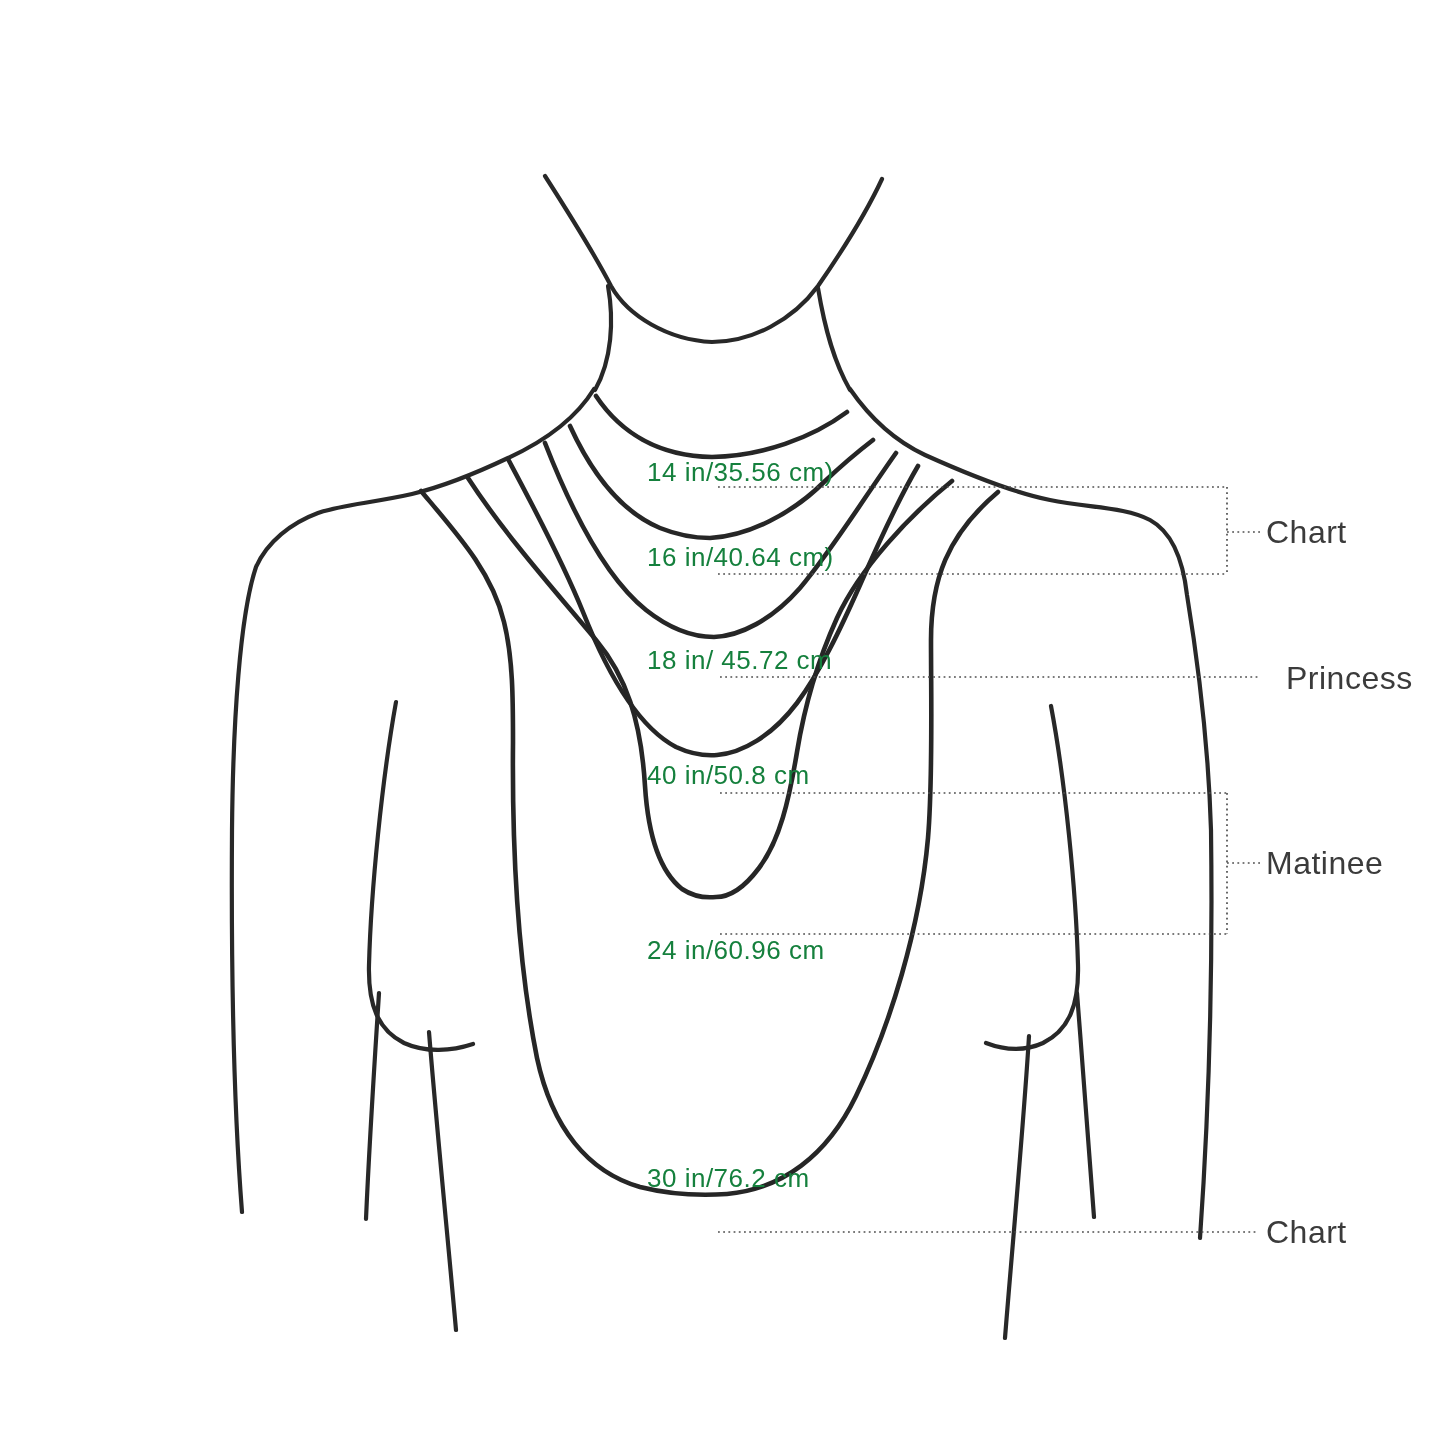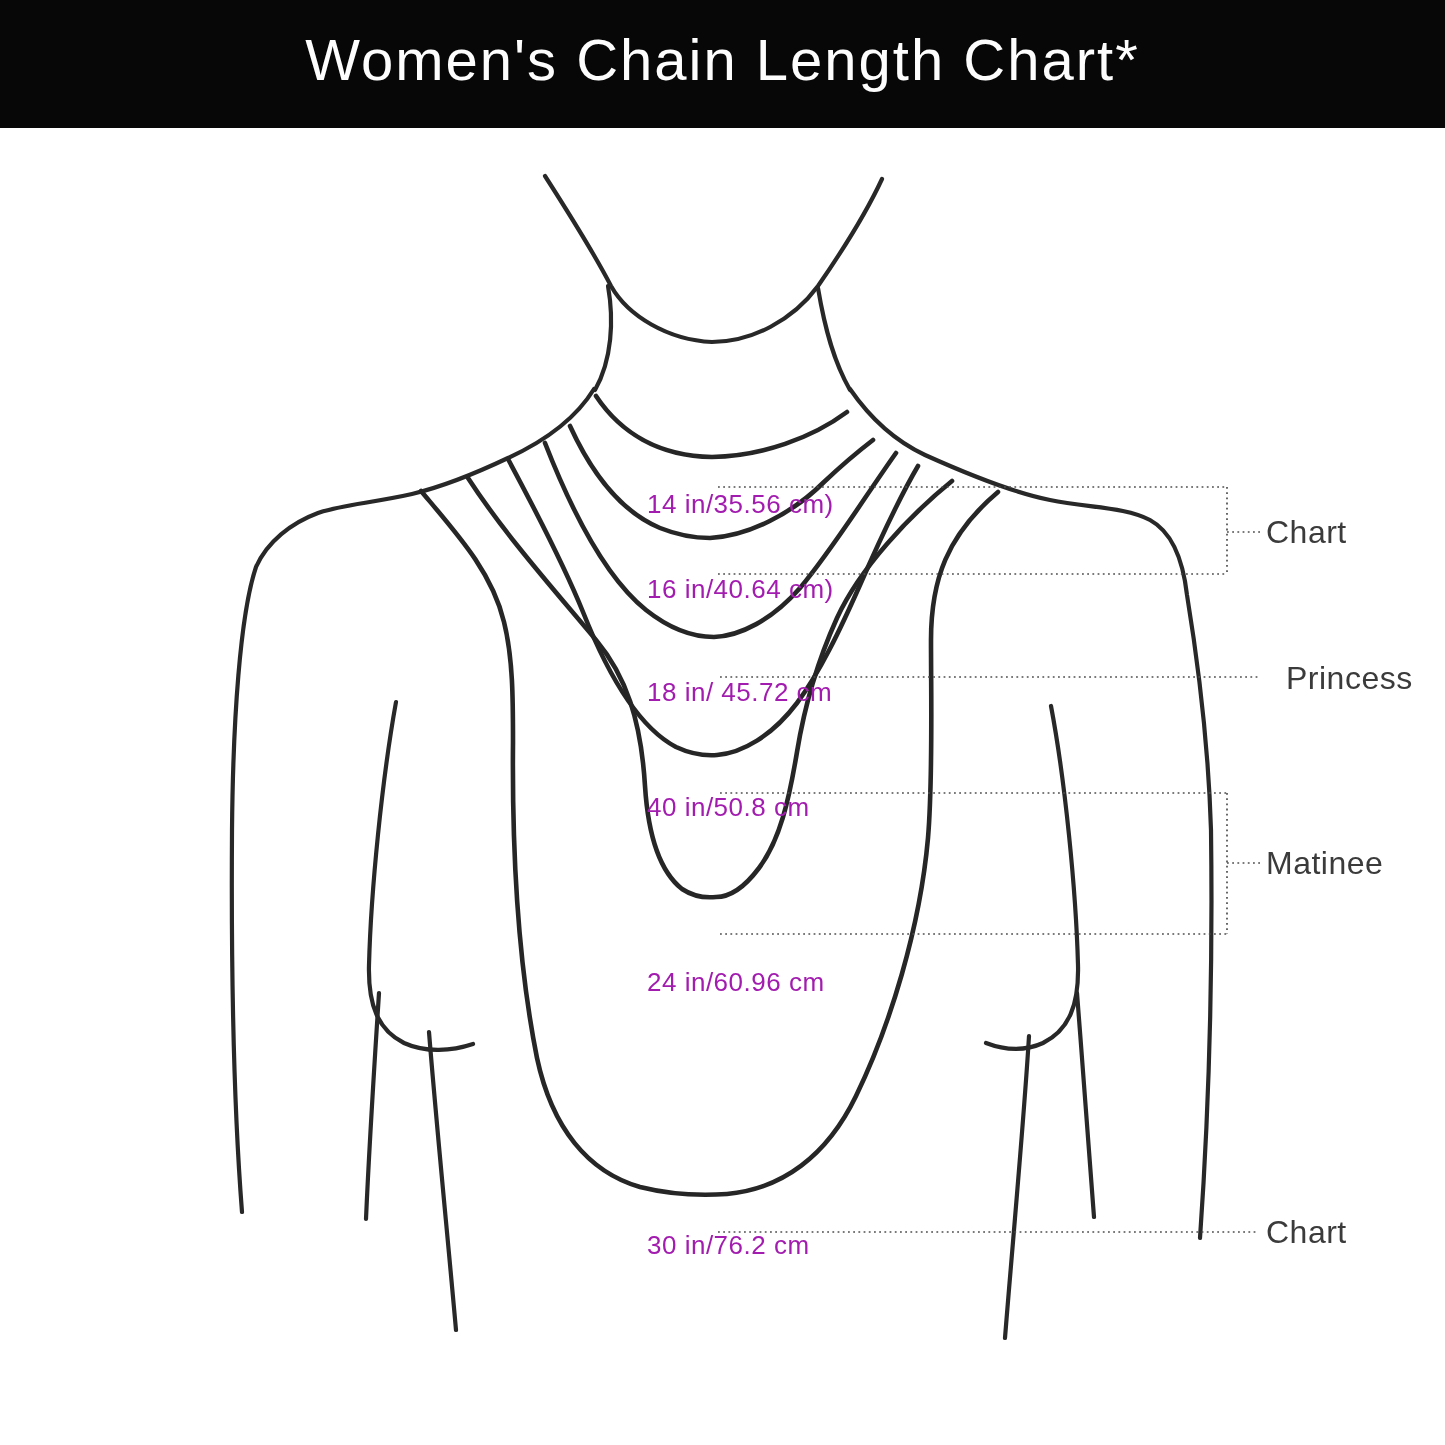--- a/index.html
+++ b/index.html
@@ -22,46 +22,42 @@
     letter-spacing:2px;
     padding-bottom:10px;
     white-space:nowrap;
   }
   #artwork{position:absolute;left:0;top:0;}
   .m-label{
     position:absolute;
     left:647px;
     font-size:26px;
     line-height:36px;
-    color:#a21caf;
+    color:#15803d;
     letter-spacing:0.5px;
     white-space:nowrap;
-    margin-top:32px;
   }
   .s-label{
     position:absolute;
     left:1266px;
     font-size:32px;
     line-height:40px;
     color:#3b3b3b;
     letter-spacing:0.5px;
     white-space:nowrap;
   }
   .bodyline{stroke:#282828;stroke-width:4.2;fill:none;stroke-linecap:round;}
   .chainline{stroke:#262626;stroke-width:4.6;fill:none;stroke-linecap:round;}
   .leader{stroke:#4f4f4f;stroke-width:1.7;fill:none;stroke-dasharray:1.8 3.4;}
 </style>
 </head>
 <body>
 
 <div id="stage">
 
-  <div class="header-bar">
-    <div class="header-title">Women's Chain Length Chart*</div>
-  </div>
 
   <svg id="artwork" width="1445" height="1445" viewBox="0 0 1445 1445" xmlns="http://www.w3.org/2000/svg">
 
     <path class="bodyline" d="M 545,176 C 570,215 595,255 611,286 C 628,316 668,340 712,342 C 752,342 793,320 818,286 C 836,260 862,222 882,179"></path>
     <path class="bodyline" d="M 608,286 C 614,320 612,360 595,390"></path>
     <path class="bodyline" d="M 818,288 C 825,330 834,362 850,390"></path>
     <path class="bodyline" d="M 594,389 C 575,420 545,441 508,458 C 468,477 437,488 412,494 C 372,503 340,505 318,513 C 291,523 267,542 256,567 C 240,615 233,720 232,830 C 231,980 234,1110 242,1212"></path>
     <path class="bodyline" d="M 850,389 C 870,418 893,440 925,455 C 965,473 1010,492 1050,500 C 1090,508 1125,507 1150,520 C 1172,532 1183,560 1187,595 C 1196,650 1208,730 1211,830 C 1213,980 1209,1110 1200,1238"></path>
     <path class="bodyline" d="M 396,702 C 382,780 371,890 369,965 C 368,1005 378,1030 404,1043 C 426,1053 452,1051 473,1044"></path>
     <path class="bodyline" d="M 1051,706 C 1065,780 1076,890 1078,965 C 1079,1005 1069,1030 1043,1043 C 1021,1053 999,1048 986,1043"></path>
@@ -87,20 +83,20 @@
     <line class="leader" x1="1227" y1="793" x2="1227" y2="934"></line>
     <line class="leader" x1="1227" y1="863" x2="1260" y2="863"></line>
     <line class="leader" x1="718" y1="1232" x2="1256" y2="1232"></line>
   </svg>
 
   <div class="m-label" style="top:454px;">14 in/35.56 cm)</div>
   <div class="m-label" style="top:539px;">16 in/40.64 cm)</div>
   <div class="m-label" style="top:642px;">18 in/ 45.72 cm</div>
   <div class="m-label" style="top:757px;">40 in/50.8 cm</div>
   <div class="m-label" style="top:932px;text-align:center;">24 in/60.96 cm</div>
-  <div class="m-label" style="top:1195px;text-align:center;">30 in/76.2 cm</div>
+  <div class="m-label" style="top:1160px;text-align:center;">30 in/76.2 cm</div>
 
   <div class="s-label" style="top:512px;">Chart</div>
   <div class="s-label" style="top:658px;margin-left:20px;">Princess</div>
   <div class="s-label" style="top:843px;">Matinee</div>
   <div class="s-label" style="top:1212px;">Chart</div>
 
 </div>
 
 </body></html>

